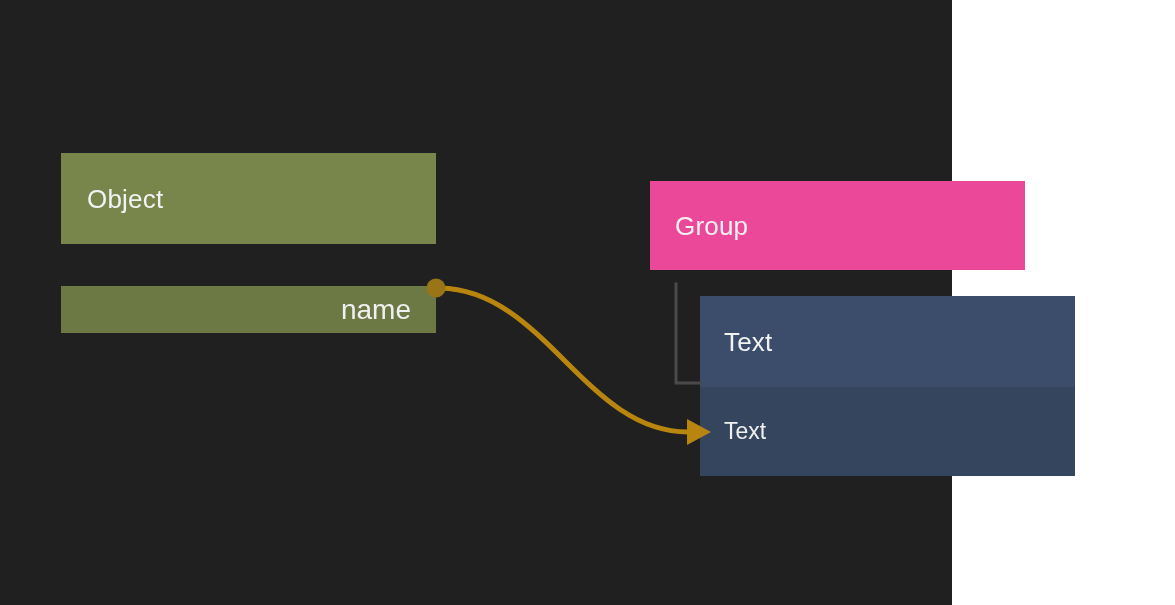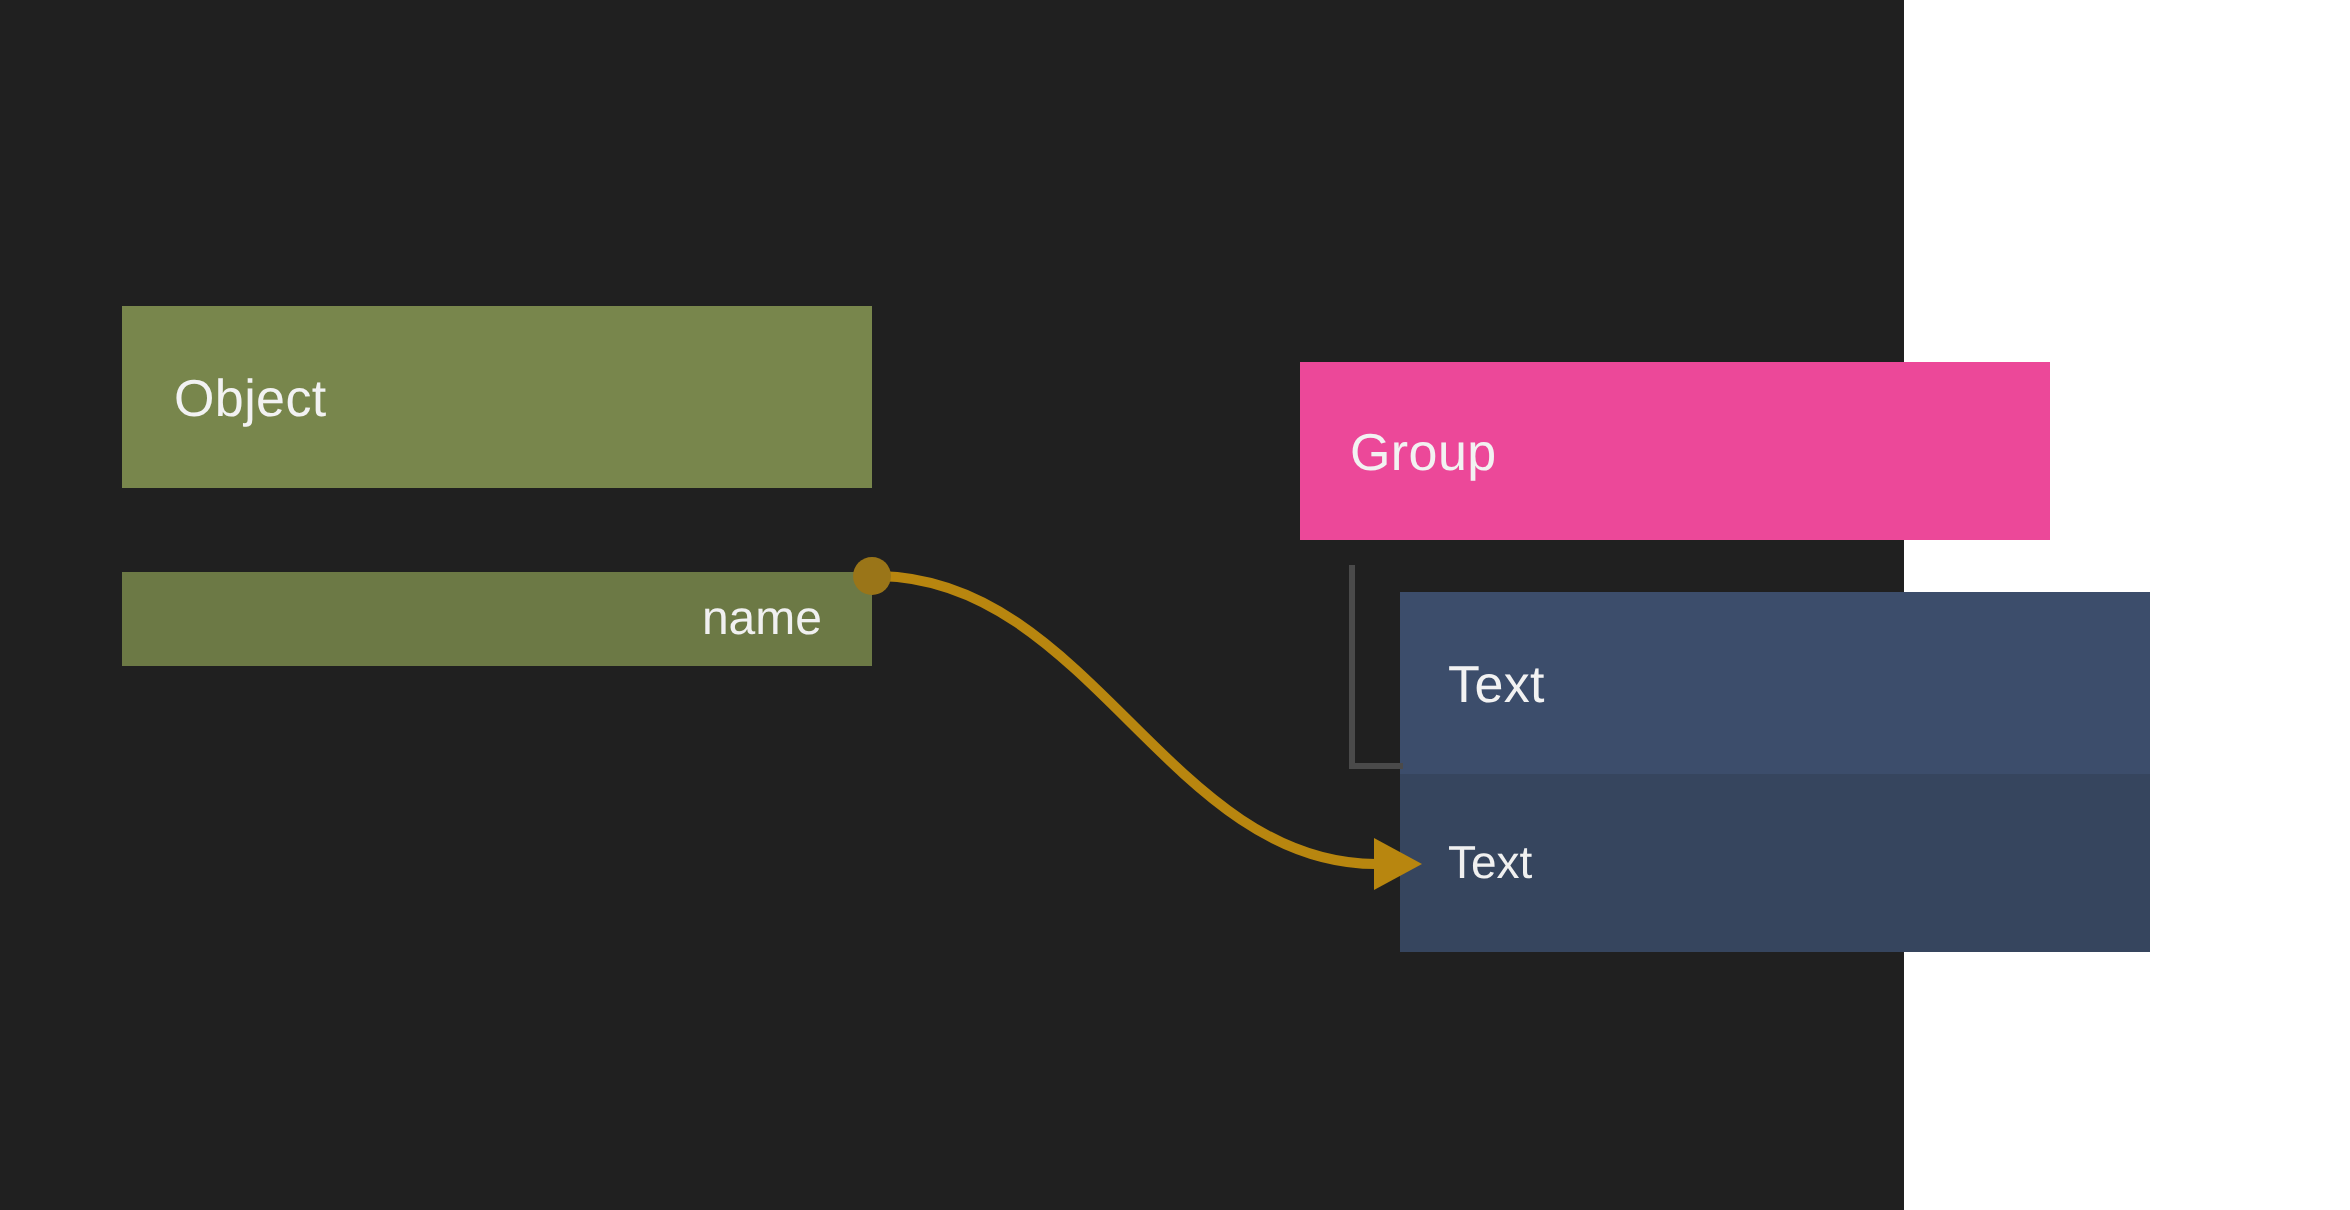--- a/index.html
+++ b/index.html
@@ -34,21 +34,21 @@
   .node-body { position:relative; }
   .port-row {
     position:relative;
     display:flex;
     align-items:center;
     justify-content:flex-end;
     white-space:nowrap;
   }
   .port-label {
     color:#f0f0f0;
-    font-size:24px;
+    font-size:28px;
     line-height:1;
   }
 
   
   #node-object {
     left:61px; top:153px;
     width:375px; height:180px;
   }
   #node-object .node-header {
     height:91px;

